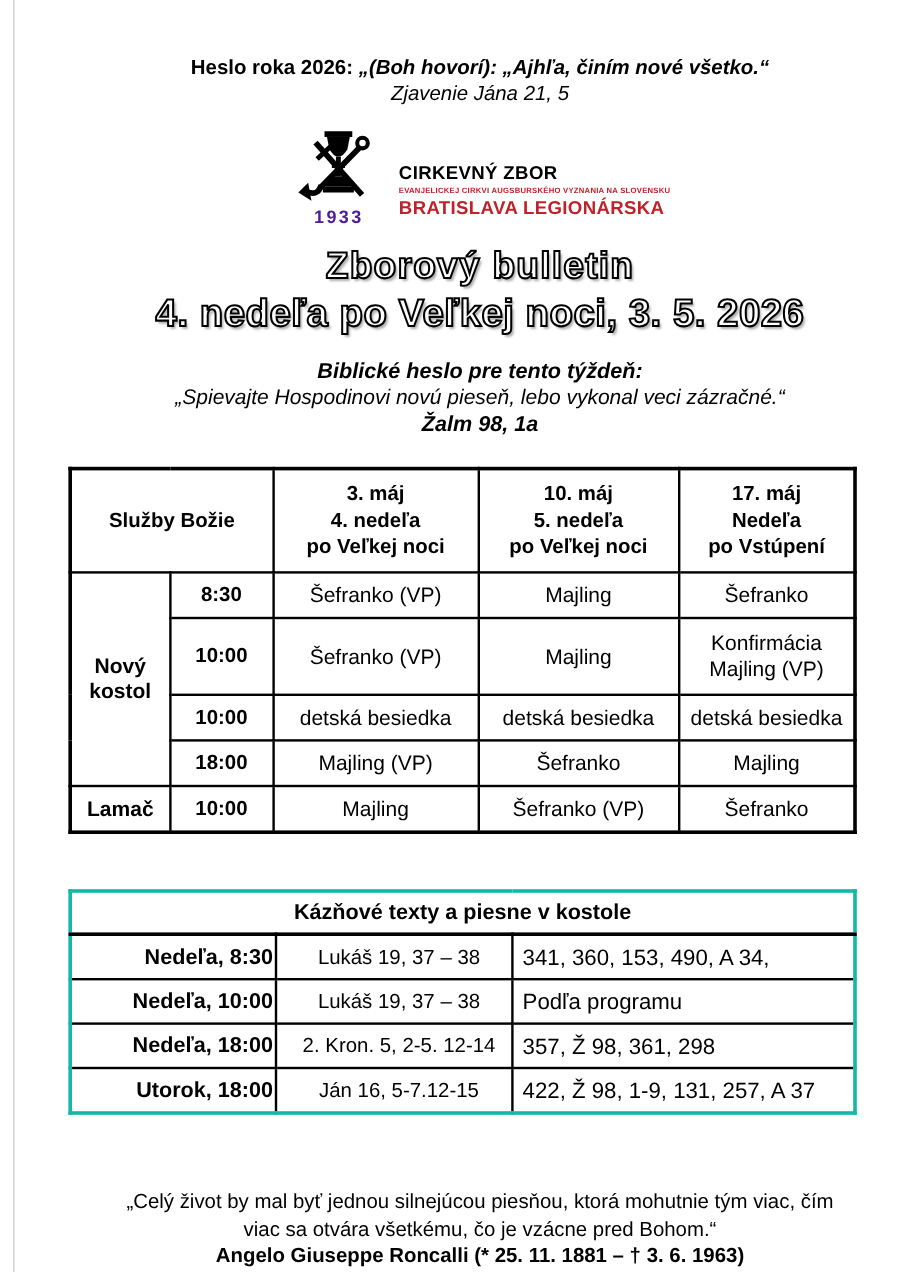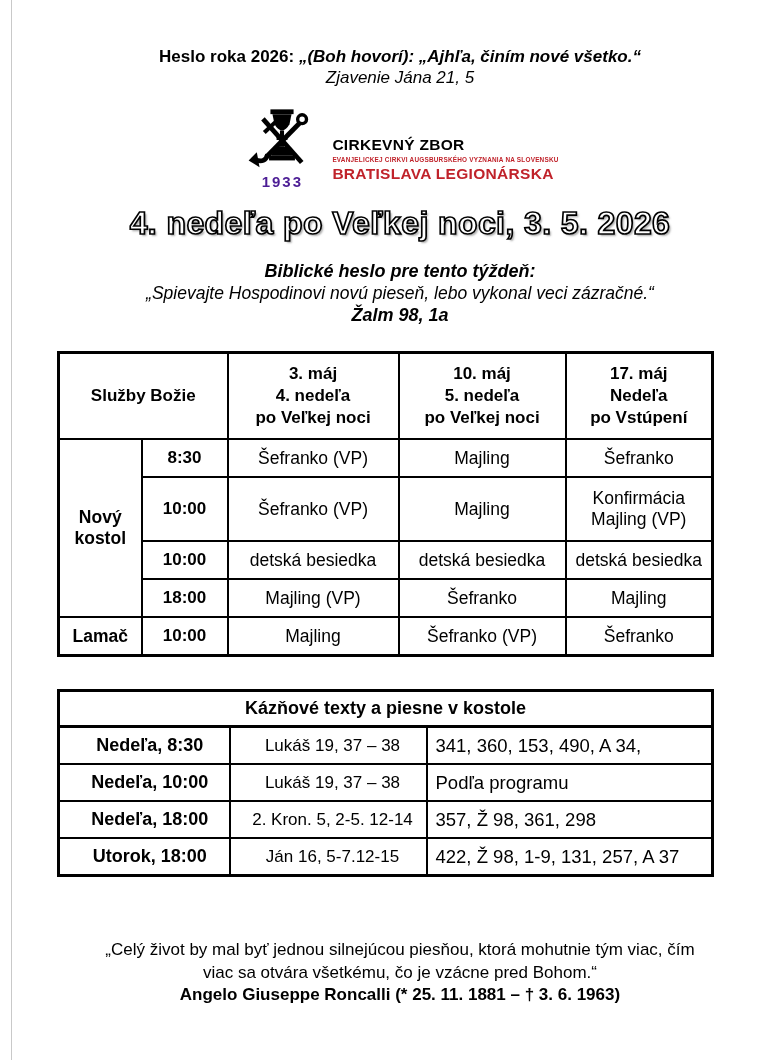--- a/index.html
+++ b/index.html
@@ -47,25 +47,25 @@
   table.services th, table.services td { border:2px solid #000; text-align:center; vertical-align:middle; padding:2px 4px; }
   table.services th { font-weight:bold; font-size:17px; line-height:22px; height:80px; }
   .hdr-line { display:block; }
   td.time  { font-weight:bold; font-size:17px; }
   td.place { font-weight:bold; font-size:17.5px; line-height:21px; }
   td.name  { font-size:17.5px; line-height:21px; }
   tr.r-std  td { height:32px; }
   tr.r-tall td { height:58px; }
 
   
-  table.sermon { margin:32px 0 0 57px; border-collapse:collapse; table-layout:fixed; width:654px; border:3px solid #000000; }
+  table.sermon { margin:46px 0 0 57px; border-collapse:collapse; table-layout:fixed; width:654px; border:3px solid #14b8a6; }
   table.sermon th, table.sermon td { border:2px solid #000; vertical-align:middle; }
   table.sermon th { font-weight:bold; font-size:18px; text-align:center; height:31px; border-bottom:3px solid #000; }
   table.sermon td { height:33px; }
-  td.s-when  { font-weight:bold; font-size:18px; text-align:center; padding-left:12px; }
+  td.s-when  { font-weight:bold; font-size:18px; text-align:right; padding-left:12px; }
   td.s-text  { font-size:17px;   text-align:center; padding-left:10px; }
   td.s-songs { font-size:18.5px; text-align:left; padding-left:8px; }
 
   
   .quote-block { margin-top:62px; font-size:17px; line-height:22.5px; }
   .quote-line { display:block; }
   .quote-author { font-weight:bold; display:block; }
 </style>
 </head>
 <body>
@@ -100,20 +100,21 @@
     <div class="logo-year" style="color:#4c1d95;">1933</div>
   </div>
   <div class="logo-text">
     <div class="logo-name">CIRKEVNÝ ZBOR</div>
     <div class="logo-sub" style="color:#c0222a;">EVANJELICKEJ CIRKVI AUGSBURSKÉHO VYZNANIA NA SLOVENSKU</div>
     <div class="logo-city" style="color:#c0222a;">BRATISLAVA LEGIONÁRSKA</div>
   </div>
 </div>
 
 <div class="bulletin-title center-col">
+  <div class="bt1">Zborový bulletin</div>
   <div class="bt2">4. nedeľa po Veľkej noci, 3. 5. 2026</div>
 </div>
 
 <div class="verse-block center-col">
   <div class="vb-head">Biblické heslo pre tento týždeň:</div>
   <div class="vb-text">„Spievajte Hospodinovi novú pieseň, lebo vykonal veci zázračné.“</div>
   <div class="vb-ref">Žalm 98, 1a</div>
 </div>
 
 <table class="services">

